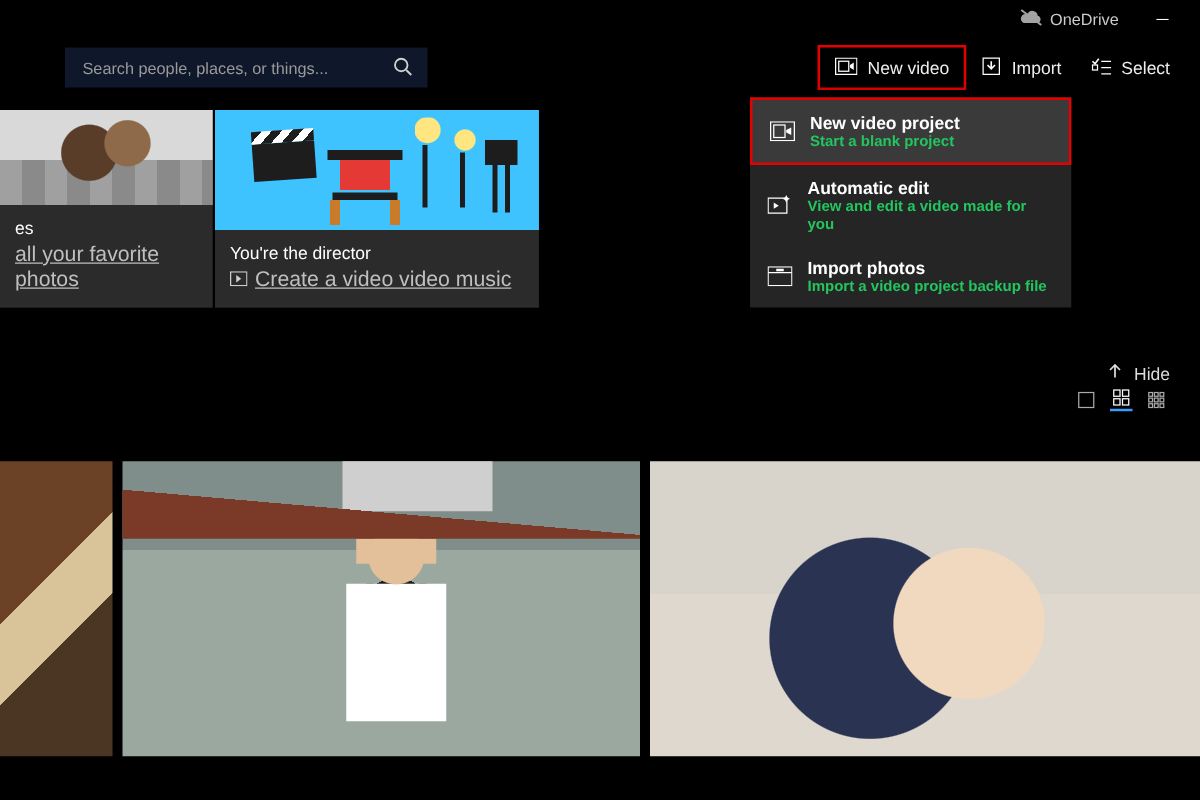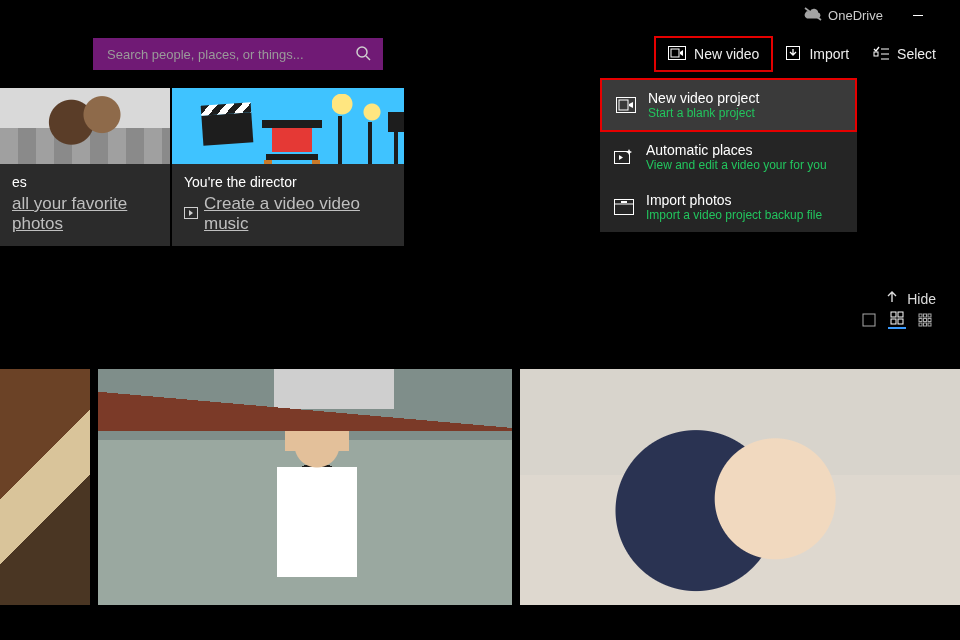--- a/index.html
+++ b/index.html
@@ -12,21 +12,21 @@
     font-family: "Segoe UI", -apple-system, sans-serif;
     font-size: 14px;
     overflow: hidden;
     position: relative;
   }
   .titlebar {
     display: flex;
     align-items: center;
     justify-content: flex-end;
     height: 30px;
-    padding-right: 20px;
+    padding-right: 8px;
     gap: 12px;
   }
   .onedrive {
     display: flex;
     align-items: center;
     gap: 6px;
     color: #ccc;
     font-size: 13px;
   }
   .btn-min {
@@ -39,26 +39,25 @@
   }
   .toolbar {
     display: flex;
     align-items: center;
     height: 48px;
     padding: 0 12px 0 52px;
   }
   .searchbox {
     width: 290px;
     height: 32px;
-    background: #701a75;
+    background: #0f172a;
     display: flex;
     align-items: center;
     padding: 0 12px;
     gap: 22px;
-    margin-left: 41px;
   }
   .searchbox input {
     flex: 1;
     background: transparent;
     border: none;
     outline: none;
     color: #fff;
     font-size: 13px;
   }
   .searchbox input::placeholder { color: #9a9a9a; }
@@ -76,21 +75,21 @@
   .tool-btn svg { flex-shrink: 0; }
   .hl-red { border: 2px solid #e60000; }
   .cards {
     display: flex;
     gap: 2px;
     margin-top: 10px;
     padding-left: 0;
   }
   .card {
     background: #2b2b2b;
-    width: 232px;
+    width: 259px;
     height: 158px;
     display: flex;
     flex-direction: column;
   }
   .card:first-child { width: 170px; }
   .card-img {
     flex: 1 1 110px;
     background: #555;
     position: relative;
     overflow: hidden;
@@ -124,21 +123,21 @@
     z-index: 50;
   }
   .dd-item {
     display: flex;
     align-items: center;
     gap: 12px;
     padding: 10px 14px;
   }
   .dd-item.active { background: #3a3a3a; }
   .dd-item .di-icon { width: 20px; height: 20px; display:flex; align-items:center; justify-content:center; }
-  .dd-text { display: flex; flex-direction: column; }
+  .dd-text { display: flex; flex-direction: column; font-weight: bold; }
   .dd-title { font-size: 14px; color: #fff; }
   .dd-sub { font-size: 12px; color: #22c55e; }
 
   .hide-row {
     display: flex;
     justify-content: flex-end;
     align-items: center;
     gap: 8px;
     padding: 0 24px;
     margin-top: 44px;
@@ -354,22 +353,22 @@
   </div>
   <div class="dd-item">
     <span class="di-icon">
       <svg width="20" height="16" viewBox="0 0 20 16">
           <rect x="0.5" y="2.5" width="15" height="12" fill="none" stroke="#fff"></rect>
           <path d="M5 6l4 2.5L5 11z" fill="#fff"></path>
           <path d="M15 0l1 2 2 1-2 1-1 2-1-2-2-1 2-1z" fill="#fff"></path>
         </svg>
     </span>
     <div class="dd-text">
-      <span class="dd-title">Automatic places</span>
-      <span class="dd-sub">View and edit a video your for you</span>
+      <span class="dd-title">Automatic edit</span>
+      <span class="dd-sub">View and edit a video made for you</span>
     </div>
   </div>
   <div class="dd-item">
     <span class="di-icon">
       <svg width="20" height="16" viewBox="0 0 20 16">
           <rect x="0.5" y="0.5" width="19" height="15" fill="none" stroke="#fff"></rect>
           <line x1="0.5" y1="5" x2="19.5" y2="5" stroke="#fff"></line>
           <rect x="7" y="2" width="6" height="2" fill="#fff"></rect>
         </svg>
     </span>

